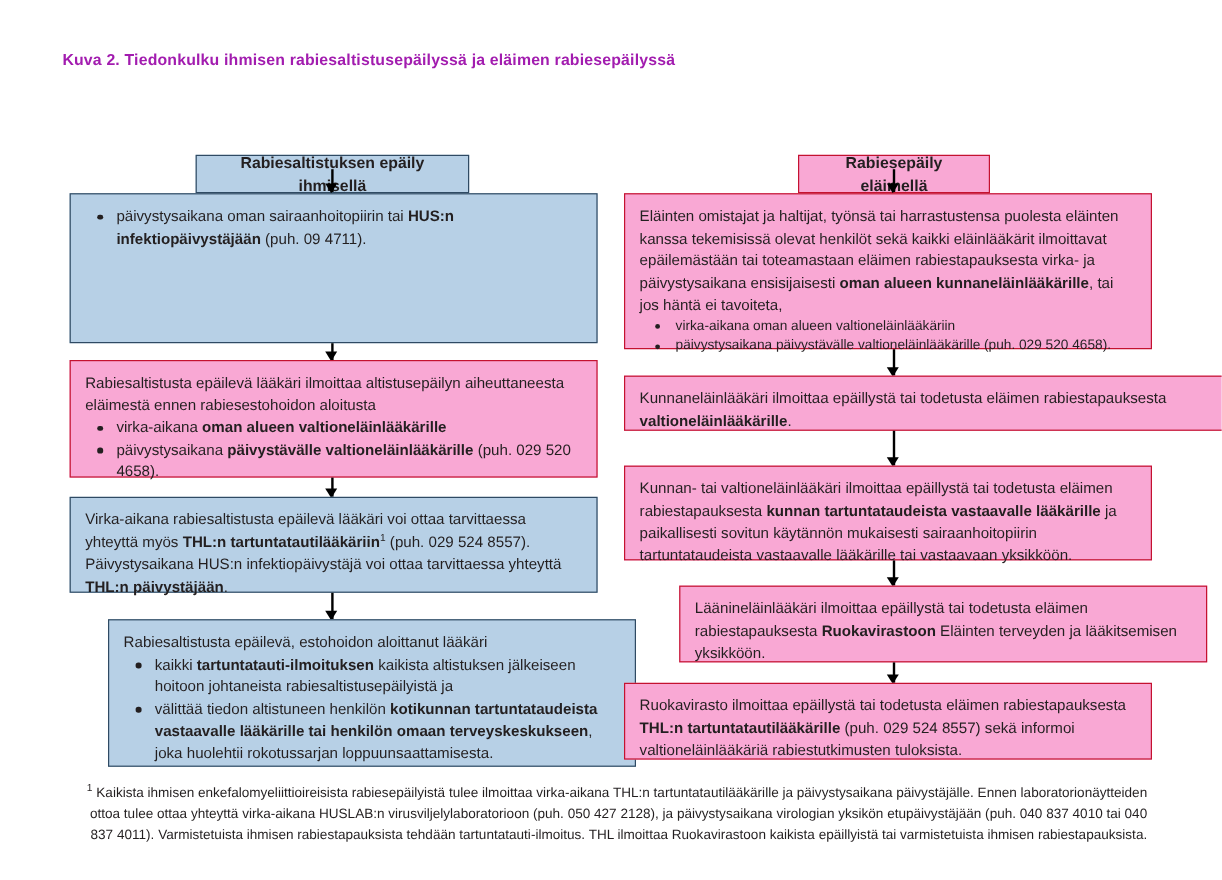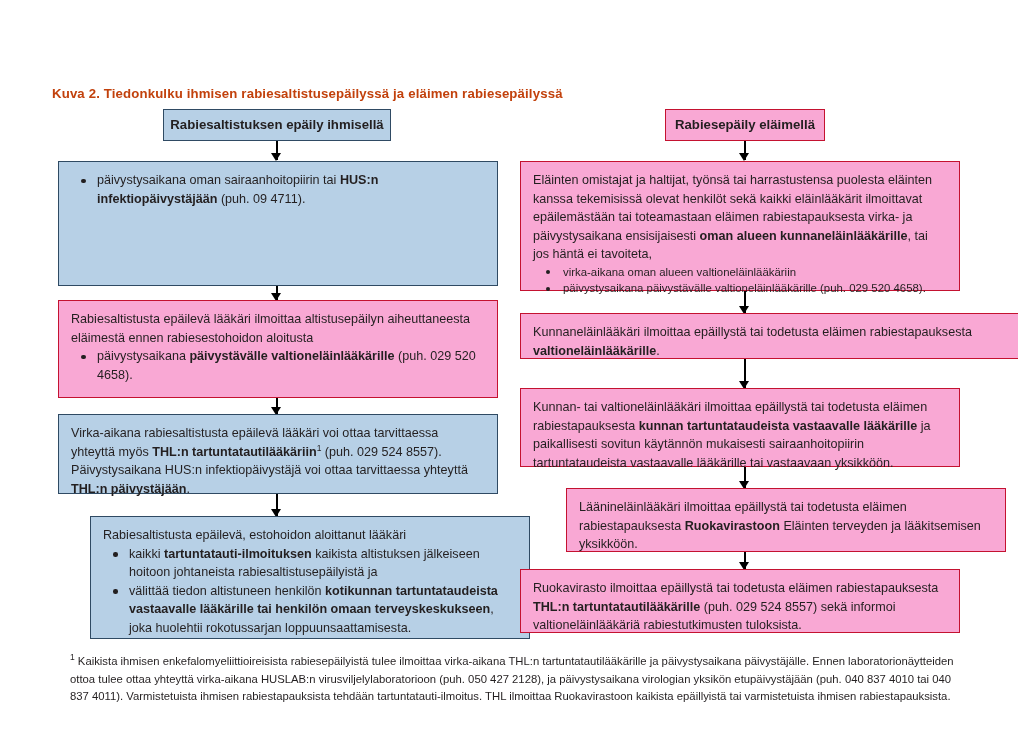--- a/index.html
+++ b/index.html
@@ -15,23 +15,22 @@
     overflow: hidden;
   }
 
   
   .fig-title {
     position: absolute;
     left: 52px; top: 42px;
     font-size: 13.2px;
     font-weight: bold;
     letter-spacing: .15px;
-    color: #c2410c;
+    color: #a21caf;
     white-space: nowrap;
-    margin-top: 44px;
   }
 
   
   .box {
     position: absolute;
     padding: 9px 12px 9px 12px;
     font-size: 12.6px;
     line-height: 1.47;
     color: #231f20;
   }
@@ -40,24 +39,25 @@
     border: 1.4px solid #2f4a63;
   }
   .box.pink {
     background: #f9a8d4;
     border: 1.4px solid #c41230;
   }
   .box.header {
     text-align: center;
     font-weight: bold;
     font-size: 13.2px;
-    padding: 8px 0;
+    padding: 8px 10px;
     display: flex;
     align-items: center;
     justify-content: center;
+    margin-top: 20px;
   }
 
   .box p { margin: 0; }
   .box ul {
     margin: 0;
     padding: 0 0 0 26px;
     list-style: none;
   }
   .box li {
     position: relative;
@@ -96,25 +96,26 @@
     bottom: -1px;
     width: 0; height: 0;
     border-left: 5.5px solid transparent;
     border-right: 5.5px solid transparent;
     border-top: 8px solid #000;
   }
 
   
   .footnote {
     position: absolute;
-    left: 70px; top: 653px;
+    left: 56px; top: 653px;
     width: 900px;
     font-size: 11.3px;
     line-height: 1.55;
     color: #231f20;
+    text-align: right;
   }
 </style>
 </head>
 <body>
 
 <div class="fig-title">Kuva 2. Tiedonkulku ihmisen rabiesaltistusepäilyssä ja eläimen rabiesepäilyssä</div>
 
 <div class="box blue header" style="left:163px; top:109px; width:228px; height:32px;">
   <span>Rabiesaltistuksen epäily ihmisellä</span>
 </div>
@@ -131,20 +132,21 @@
 </div>
 
 <div class="arrow" style="left:270px; top:286px; height:14px;">
   <span class="shaft"></span>
     <span class="head"></span>
 </div>
 
 <div class="box pink" style="left:58px; top:300px; width:440px; height:98px;">
   <p>Rabiesaltistusta epäilevä lääkäri ilmoittaa altistusepäilyn aiheuttaneesta eläimestä ennen rabiesestohoidon aloitusta</p>
   <ul>
+    <li><span>virka-aikana </span><b>oman alueen valtioneläinlääkärille</b></li>
     <li><span>päivystysaikana </span><b>päivystävälle valtioneläinlääkärille</b><span> (puh. 029 520 4658).</span></li>
   </ul>
 </div>
 
 <div class="arrow" style="left:270px; top:398px; height:16px;">
   <span class="shaft"></span>
     <span class="head"></span>
 </div>
 
 <div class="box blue" style="left:58px; top:414px; width:440px; height:80px;">

